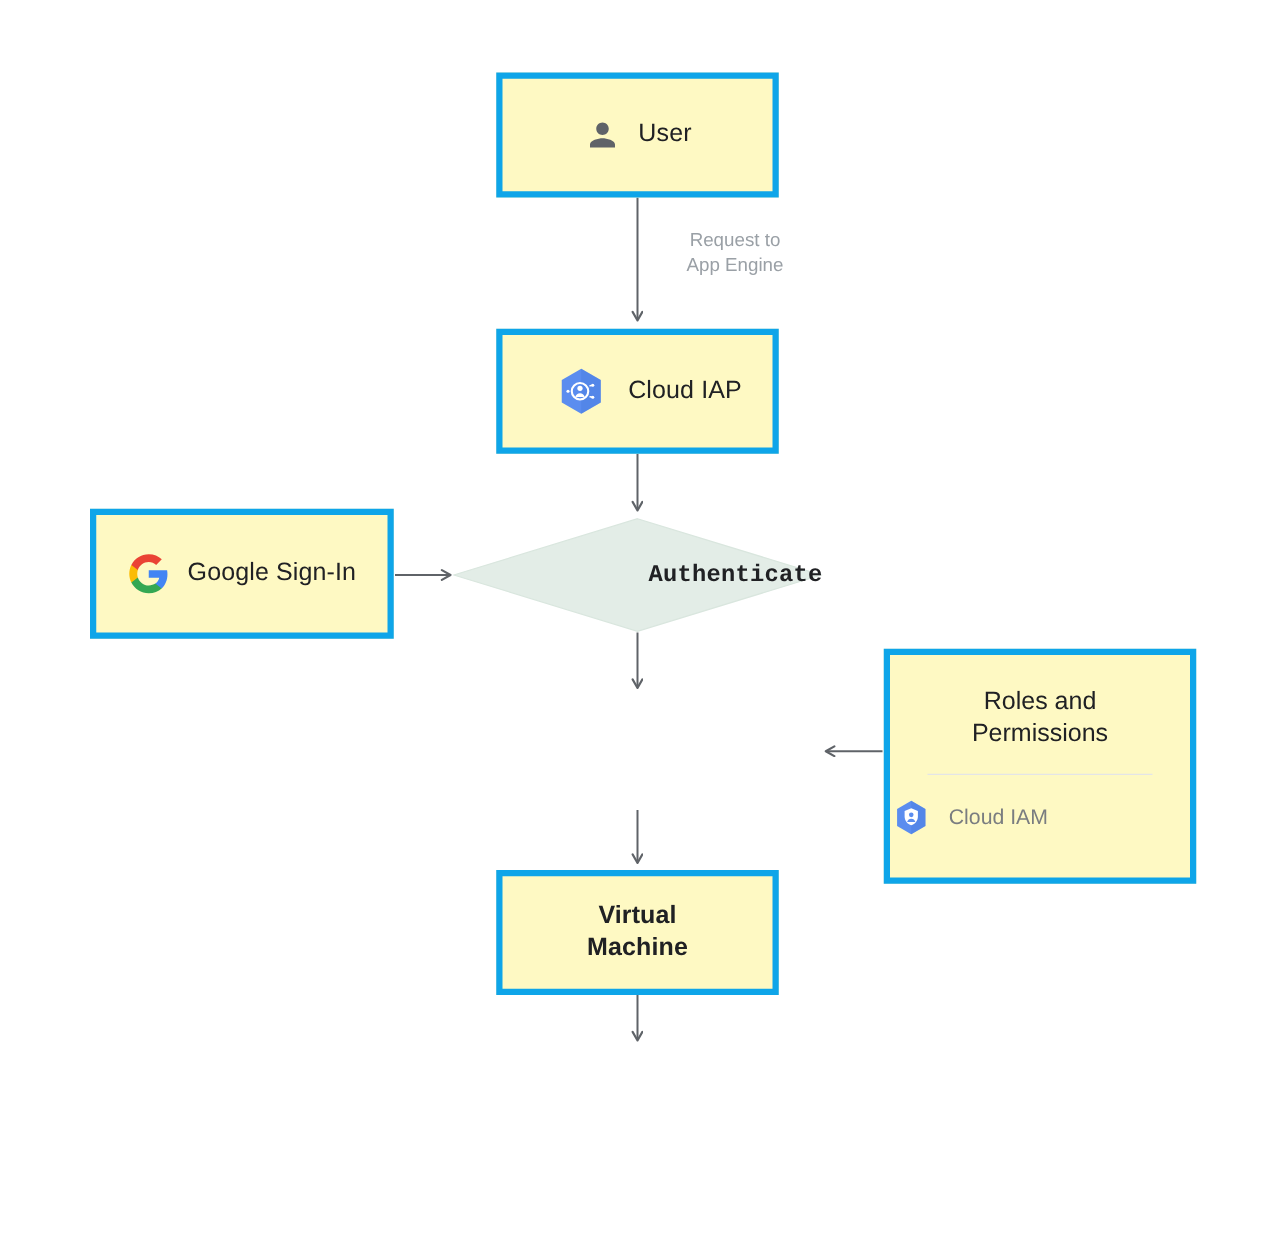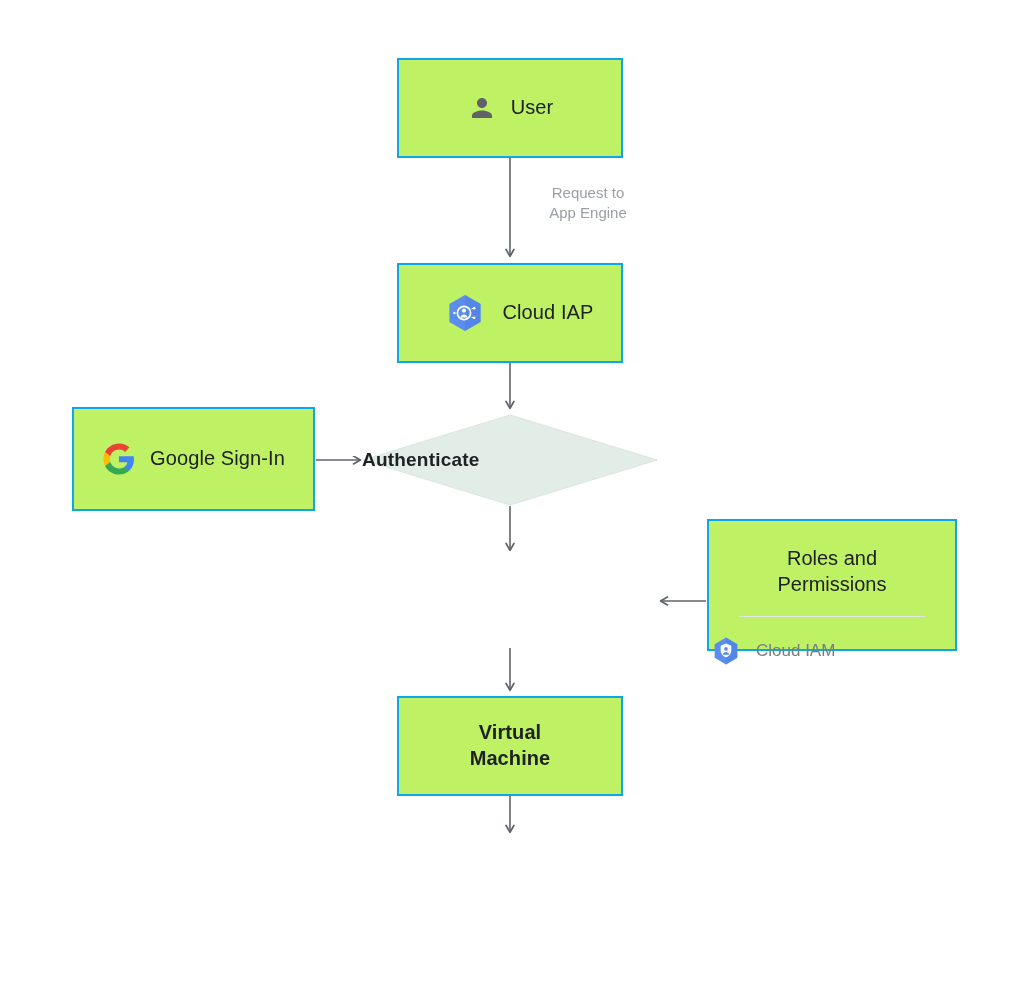--- a/index.html
+++ b/index.html
@@ -14,22 +14,22 @@
   #canvas {
     position: relative;
     width: 1024px;
     height: 1005px;
     background: #ffffff;
     overflow: hidden;
   }
   .node {
     position: absolute;
     box-sizing: border-box;
-    background: #bef264;
-    border: 2px solid #0ea5e9;
+    background: #fef9c3;
+    border: 5px solid #0ea5e9;
     display: flex;
     align-items: center;
     justify-content: center;
   }
   .node-inner {
     display: flex;
     align-items: center;
     justify-content: center;
     gap: 14px;
   }
@@ -40,21 +40,21 @@
     line-height: 1.28;
     text-align: center;
     white-space: pre-line;
   }
   
   #box-user      { left: 397px; top: 58px;  width: 226px; height: 100px; }
   #box-cloudiap  { left: 397px; top: 263px; width: 226px; height: 100px; padding-left: 14px; }
   #box-google    { left: 72px;  top: 407px; width: 243px; height: 104px; }
   #box-vm        { left: 397px; top: 696px; width: 226px; height: 100px; font-weight: bold; }
   #box-app       { left: 397px; top: 838px; width: 226px; height: 100px; }
-  #box-roles     { left: 707px; top: 519px; width: 250px; height: 132px; }
+  #box-roles     { left: 707px; top: 519px; width: 250px; height: 188px; }
 
   #box-roles {
     display: block;
     padding: 0;
   }
   .roles-title {
     margin-top: 24px;
     font-size: 20px;
     color: #202124;
     text-align: center;
@@ -76,21 +76,22 @@
   .roles-foot-label {
     font-size: 17px;
     color: #7a7d80;
   }
 
   
   .diamond {
     position: absolute;
     display: flex;
     align-items: center;
-    justify-content: flex-start;
+    justify-content: flex-end;
+    font-family: Liberation Mono, monospace;
   }
   .diamond svg { position: absolute; left: 0; top: 0; }
   .diamond-label {
     position: relative;
     font-size: 19px;
     font-weight: bold;
     color: #202124;
     letter-spacing: 0.2px;
   }
   #dia-authenticate { left: 362px; top: 414px; width: 296px; height: 92px; }

